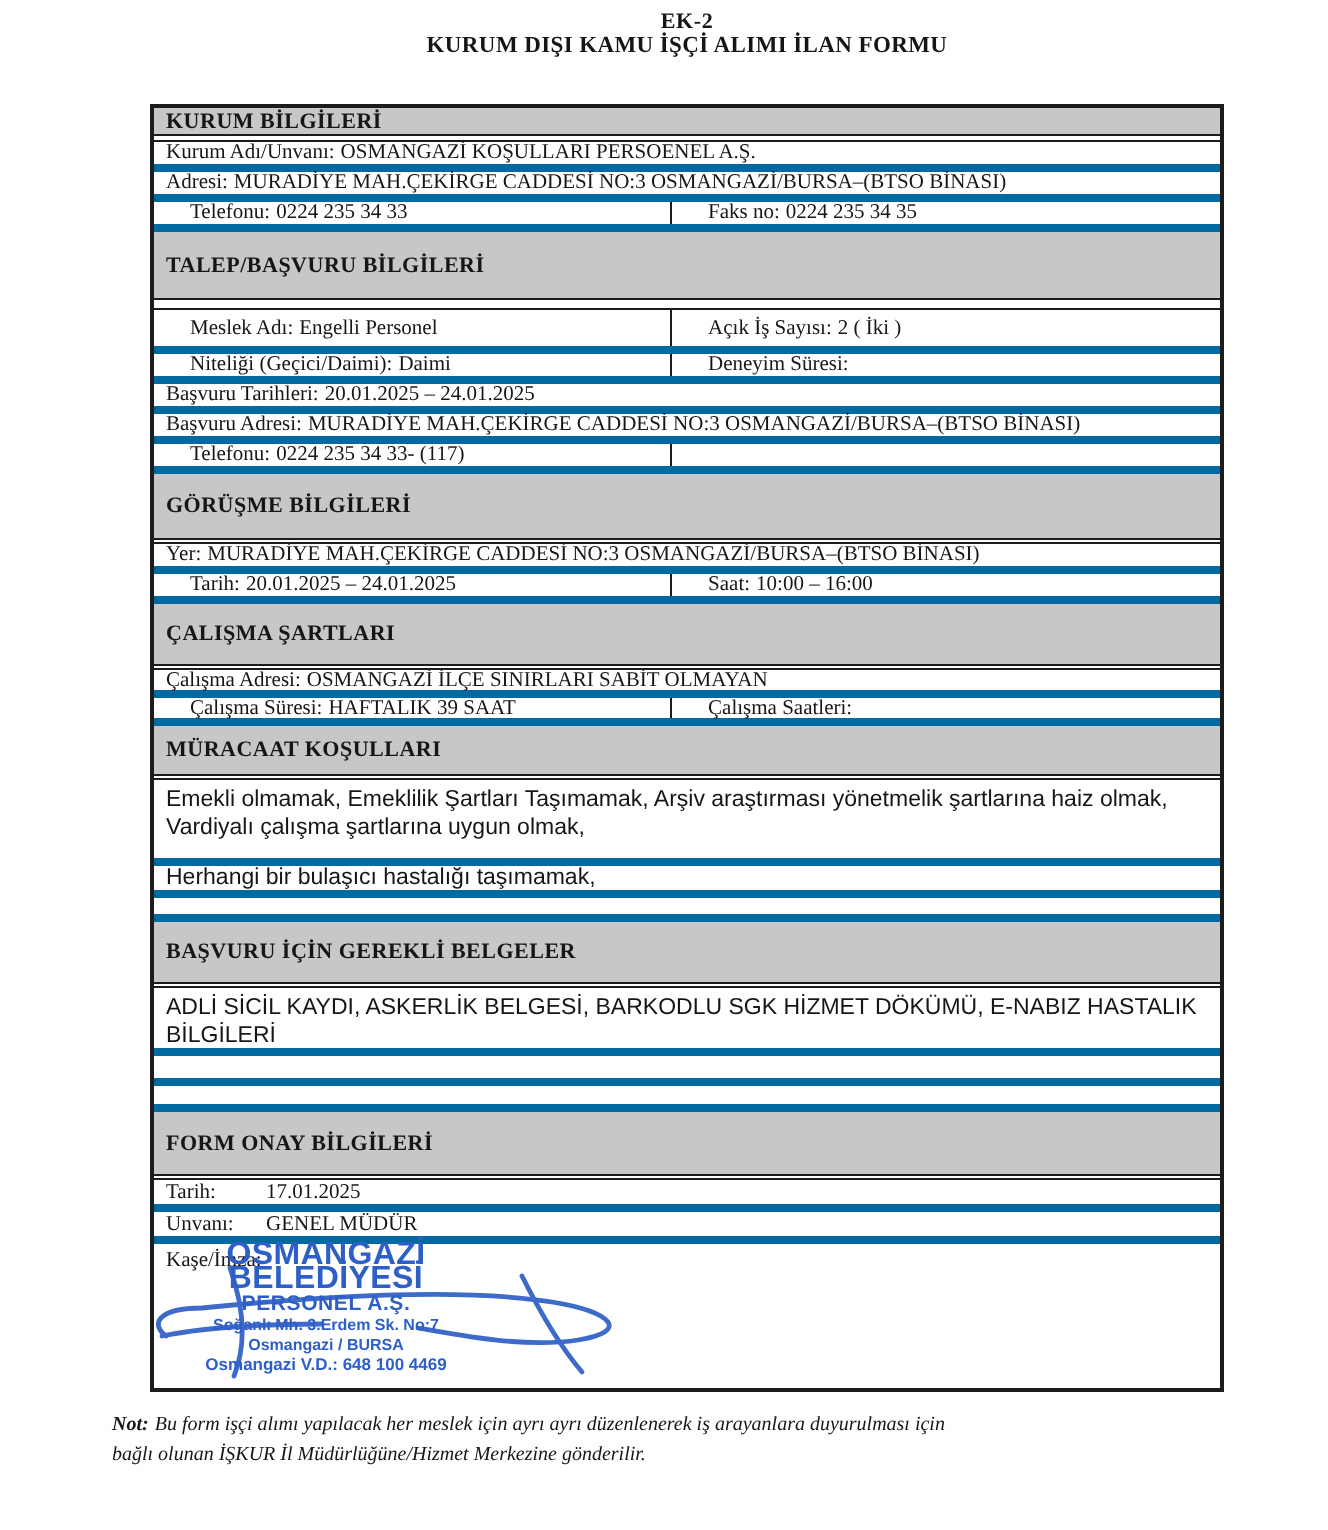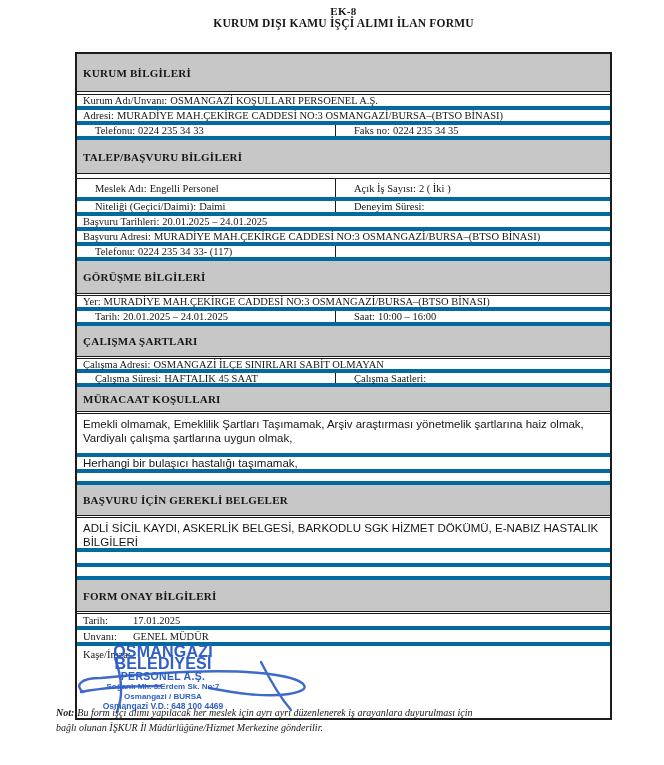--- a/index.html
+++ b/index.html
@@ -70,27 +70,27 @@
   .note {
     position:absolute; left:56px; top:705px; width:436px;
     font-size:10px; font-style:italic; line-height:15px;
   }
   .note .note-label { font-weight:bold; margin-right:3px; }
 </style>
 </head>
 <body>
 
 <div class="title-block">
-  <div class="doc-code">EK-8</div>
+  <div class="doc-code">EK-2</div>
   <div class="doc-title">KURUM DIŞI KAMU İŞÇİ ALIMI İLAN FORMU</div>
 </div>
 
 <div class="tbl">
 
-  <div class="sec-header" style="height:38px">KURUM BİLGİLERİ</div>
+  <div class="sec-header" style="height:14px">KURUM BİLGİLERİ</div>
   <div class="spacer" style="height:3px"></div>
   <div class="row" style="height:15px">
     <span class="lbl">Kurum Adı/Unvanı:</span>
     <span class="val">OSMANGAZİ KOŞULLARI PERSOENEL A.Ş.</span>
   </div>
   <div class="row" style="height:15px">
     <span class="lbl">Adresi:</span>
     <span class="val">MURADİYE MAH.ÇEKİRGE CADDESİ NO:3 OSMANGAZİ/BURSA–(BTSO BİNASI)</span>
   </div>
   <div class="row split" style="height:15px">
@@ -160,21 +160,21 @@
 
   <div class="sec-header" style="height:31px">ÇALIŞMA ŞARTLARI</div>
   <div class="spacer" style="height:2px"></div>
   <div class="row" style="height:14px">
     <span class="lbl">Çalışma Adresi:</span>
     <span class="val">OSMANGAZİ İLÇE SINIRLARI SABİT OLMAYAN</span>
   </div>
   <div class="row split" style="height:14px">
     <div class="cell c1">
       <span class="lbl">Çalışma Süresi:</span>
-      <span class="val">HAFTALIK 45 SAAT</span>
+      <span class="val">HAFTALIK 39 SAAT</span>
     </div>
     <div class="cell c2">
       <span class="lbl">Çalışma Saatleri:</span>
     </div>
   </div>
 
   <div class="sec-header" style="height:25px">MÜRACAAT KOŞULLARI</div>
   <div class="spacer" style="height:2px"></div>
   <div class="row sans bigrow" style="height:43px">Emekli olmamak, Emeklilik Şartları Taşımamak, Arşiv araştırması yönetmelik şartlarına haiz olmak, Vardiyalı çalışma şartlarına uygun olmak,</div>
   <div class="row sans" style="height:16px">Herhangi bir bulaşıcı hastalığı taşımamak,</div>

